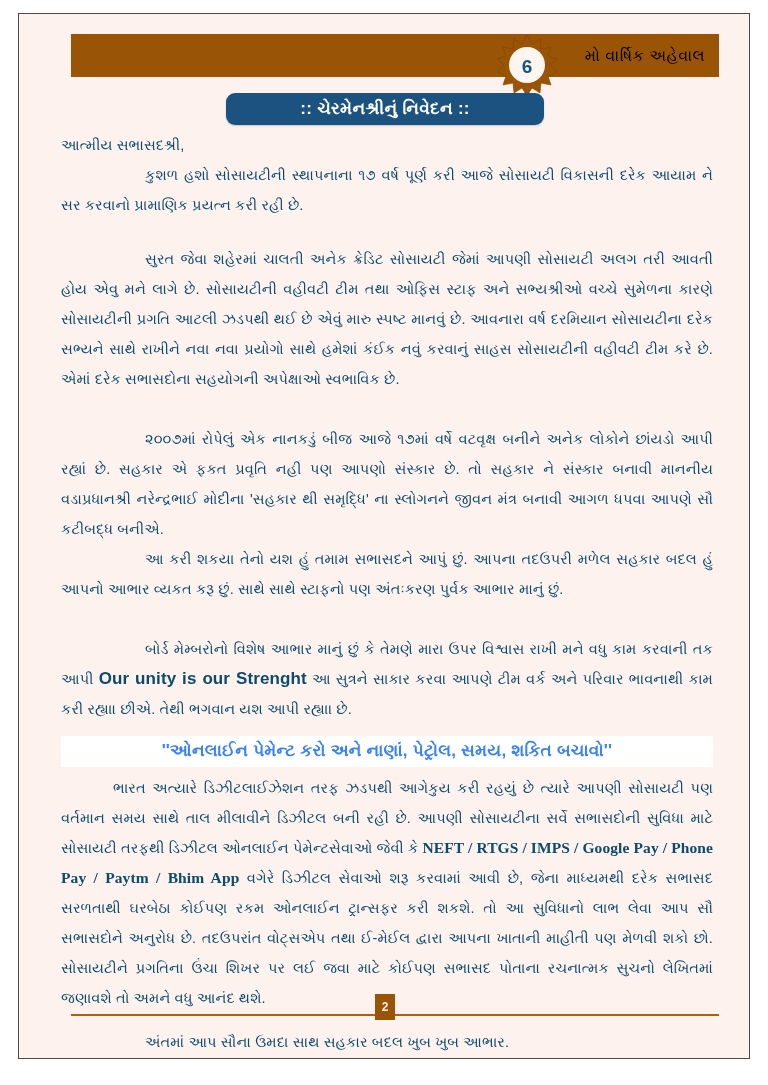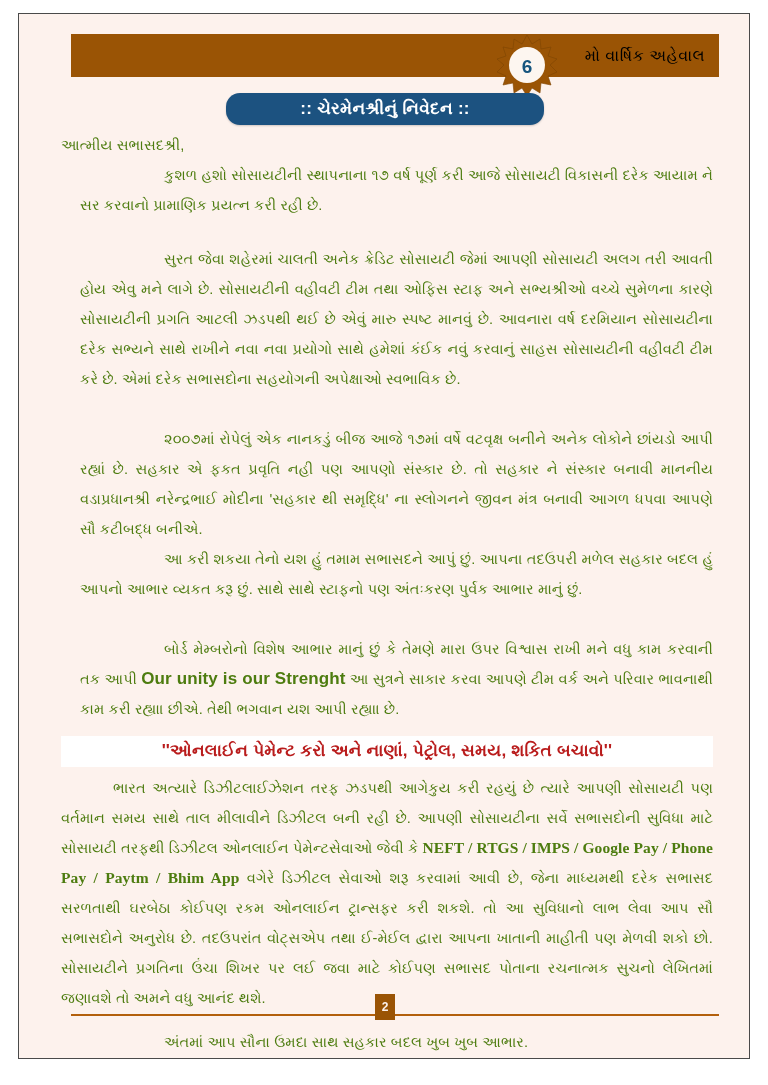--- a/index.html
+++ b/index.html
@@ -77,21 +77,21 @@
   }
 
   
   .title-plate {
     position: absolute;
     left: 207px;
     top: 79px;
     width: 318px;
     height: 32px;
     background: #1c5280;
-    border-radius: 14px;
+    border-radius: 9px;
     display: flex;
     align-items: center;
     justify-content: center;
     box-shadow: 0 1px 2px rgba(0,0,0,0.18);
   }
   .title-plate-text {
     color: #ffffff;
     font-family: "Liberation Sans", sans-serif;
     font-size: 17px;
     font-weight: bold;
@@ -104,28 +104,28 @@
     position: absolute;
     left: 42px;
     top: 116px;
     width: 652px;
   }
 
   .para {
     font-family: "Liberation Sans", sans-serif;
     font-size: 14.6px;
     line-height: 30px;
-    color: #4d7c0f;
+    color: #0c4a6e;
     text-align: justify;
     text-justify: inter-word;
     margin: 0;
     letter-spacing: 0.1px;
   }
   .para.indent { text-indent: 52px; }
-  .para.indent-lg { text-indent: 84px; margin-left: 19px; }
+  .para.indent-lg { text-indent: 84px; }
   .salutation { margin-bottom: 0px; }
 
   .gap-sm { height: 14px; }
   .gap-md { height: 24px; }
   .gap-lg { height: 30px; }
 
   .en-bold {
     font-family: "Liberation Sans", sans-serif;
     font-weight: bold;
     font-size: 17px;
@@ -140,21 +140,21 @@
   .slogan-band {
     margin: 12px 0 6px 0;
     background: #ffffff;
     padding: 5px 4px 6px 4px;
     text-align: center;
   }
   .slogan-text {
     font-family: "Liberation Sans", sans-serif;
     font-size: 17px;
     font-weight: bold;
-    color: #b91c1c;
+    color: #3b82f6;
     letter-spacing: 0.2px;
     white-space: nowrap;
   }
 
   
   .footer {
     position: absolute;
     left: 0;
     bottom: 36px;
     width: 732px;

